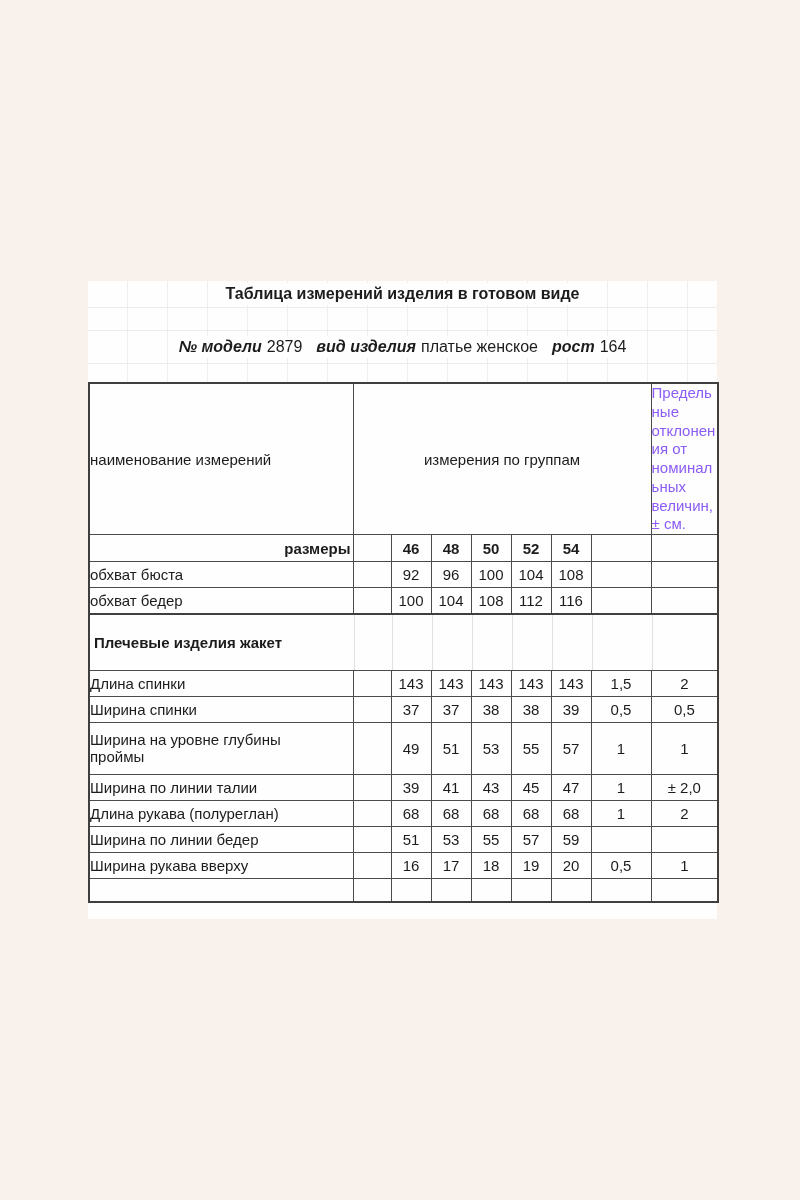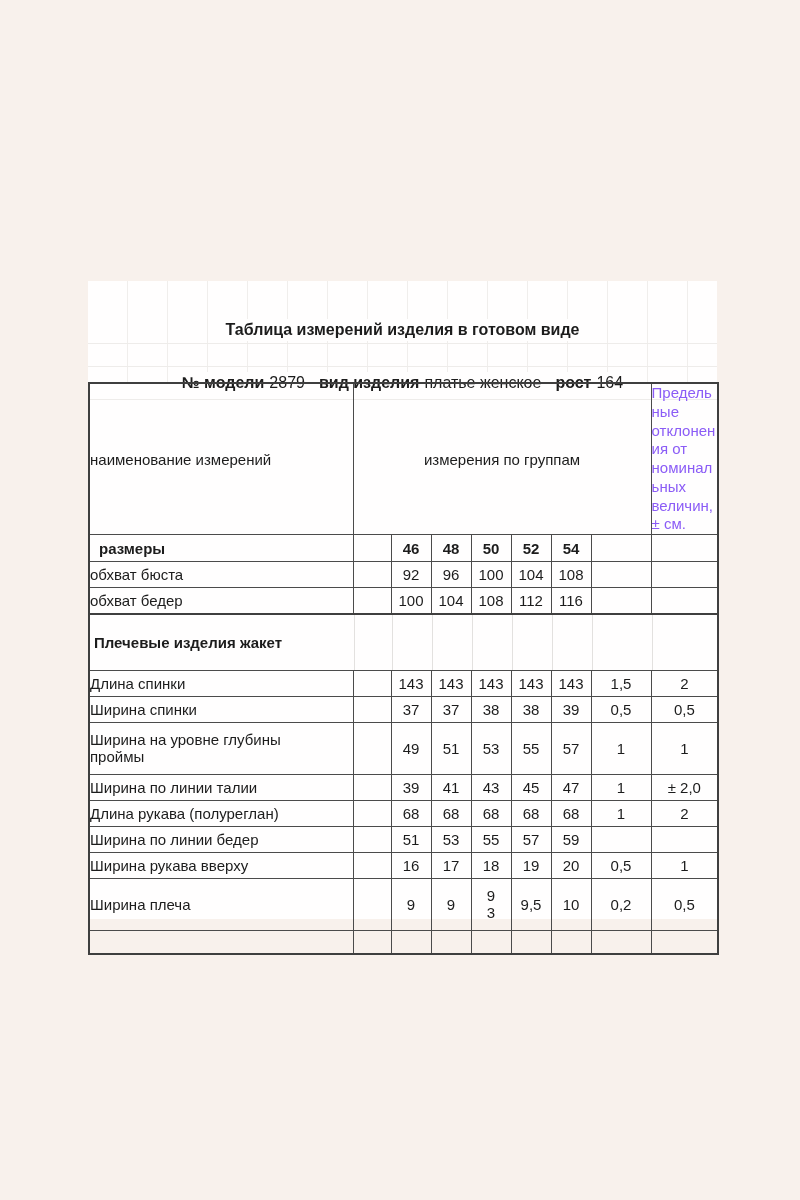--- a/index.html
+++ b/index.html
@@ -19,29 +19,29 @@
   
   .top-region{
     position:absolute;left:0;top:0;width:629px;height:101px;
     background-image:repeating-linear-gradient(90deg,transparent 0 39px,#f0eeec 39px 40px);
   }
   .sheet-row{
     width:100%;box-sizing:border-box;
     display:flex;align-items:center;justify-content:center;
     border-bottom:1px solid #eeecea;
   }
-  .row-title{height:27px;margin-top:36px;}
+  .row-title{height:27px;}
   .row-sp1{height:23px;}
   .row-model{height:33px;}
   .row-sp2{height:18px;border-bottom:none;}
   .title-text{
     font-size:16px;font-weight:bold;background:#fffefe;padding:0 10px;line-height:22px;
   }
   .model-line{background:#fffefe;padding:0 8px;font-size:16px;line-height:22px;white-space:nowrap;}
-  .model-line .b{font-weight:bold;}
+  .model-line .b{font-weight:bold;font-style:italic;}
   .model-line .gap{display:inline-block;width:14px;}
   .model-line .sgap{display:inline-block;width:5px;}
 
   
   table.meas{
     position:absolute;left:0;top:101px;
     width:629px;table-layout:fixed;border-collapse:collapse;
     border:2px solid #3f3f3f;
   }
   table.meas td{
@@ -52,21 +52,21 @@
     white-space:pre-line;
   }
   td.h-name{font-size:16px;text-align:left;padding:2px 4px;}
   td.h-groups{font-size:16px;text-align:center;}
   td.h-tol{
     font-size:9px;line-height:1.25;text-align:left;vertical-align:top;
     padding:2px 2px;color:#8b5cf6;overflow-wrap:break-word;white-space:normal;
   }
   td.c-label{text-align:left;padding:1px 5px;font-size:16px;}
   td.c-label.bold, td.c-val.bold{font-weight:bold;}
-  td.c-label.center{text-align:left;padding:1px 9px;}
+  td.c-label.center{text-align:right;padding:1px 2px;}
   td.c-narrow{}
   td.c-val{text-align:center;}
   tr.section-row td{
     border-top:2px solid #3f3f3f;
     font-weight:bold;font-size:15px;text-align:left;padding:19px 4px;
     background-image:
       linear-gradient(#e3e1df,#e3e1df),linear-gradient(#e3e1df,#e3e1df),
       linear-gradient(#e3e1df,#e3e1df),linear-gradient(#e3e1df,#e3e1df),
       linear-gradient(#e3e1df,#e3e1df),linear-gradient(#e3e1df,#e3e1df),
       linear-gradient(#e3e1df,#e3e1df),linear-gradient(#e3e1df,#e3e1df);
@@ -226,32 +226,20 @@
           <td class="c-label">Ширина рукава вверху</td>
           <td class="c-narrow"></td>
           <td class="c-val">16</td>
           <td class="c-val">17</td>
           <td class="c-val">18</td>
           <td class="c-val">19</td>
           <td class="c-val">20</td>
           <td class="c-val">0,5</td>
           <td class="c-val">1</td>
         </tr>
-        <tr style="height: 52px;">
-          <td class="c-label">Ширина плеча</td>
-          <td class="c-narrow"></td>
-          <td class="c-val">9</td>
-          <td class="c-val">9</td>
-          <td class="c-val">9
-3</td>
-          <td class="c-val">9,5</td>
-          <td class="c-val">10</td>
-          <td class="c-val">0,2</td>
-          <td class="c-val">0,5</td>
-        </tr>
       </tbody>
     <tbody>
       <tr class="empty-row" style="height:24px">
         <td class="c-label"></td>
         <td class="c-narrow"></td>
         <td class="c-val"></td>
         <td class="c-val"></td>
         <td class="c-val"></td>
         <td class="c-val"></td>
         <td class="c-val"></td>

